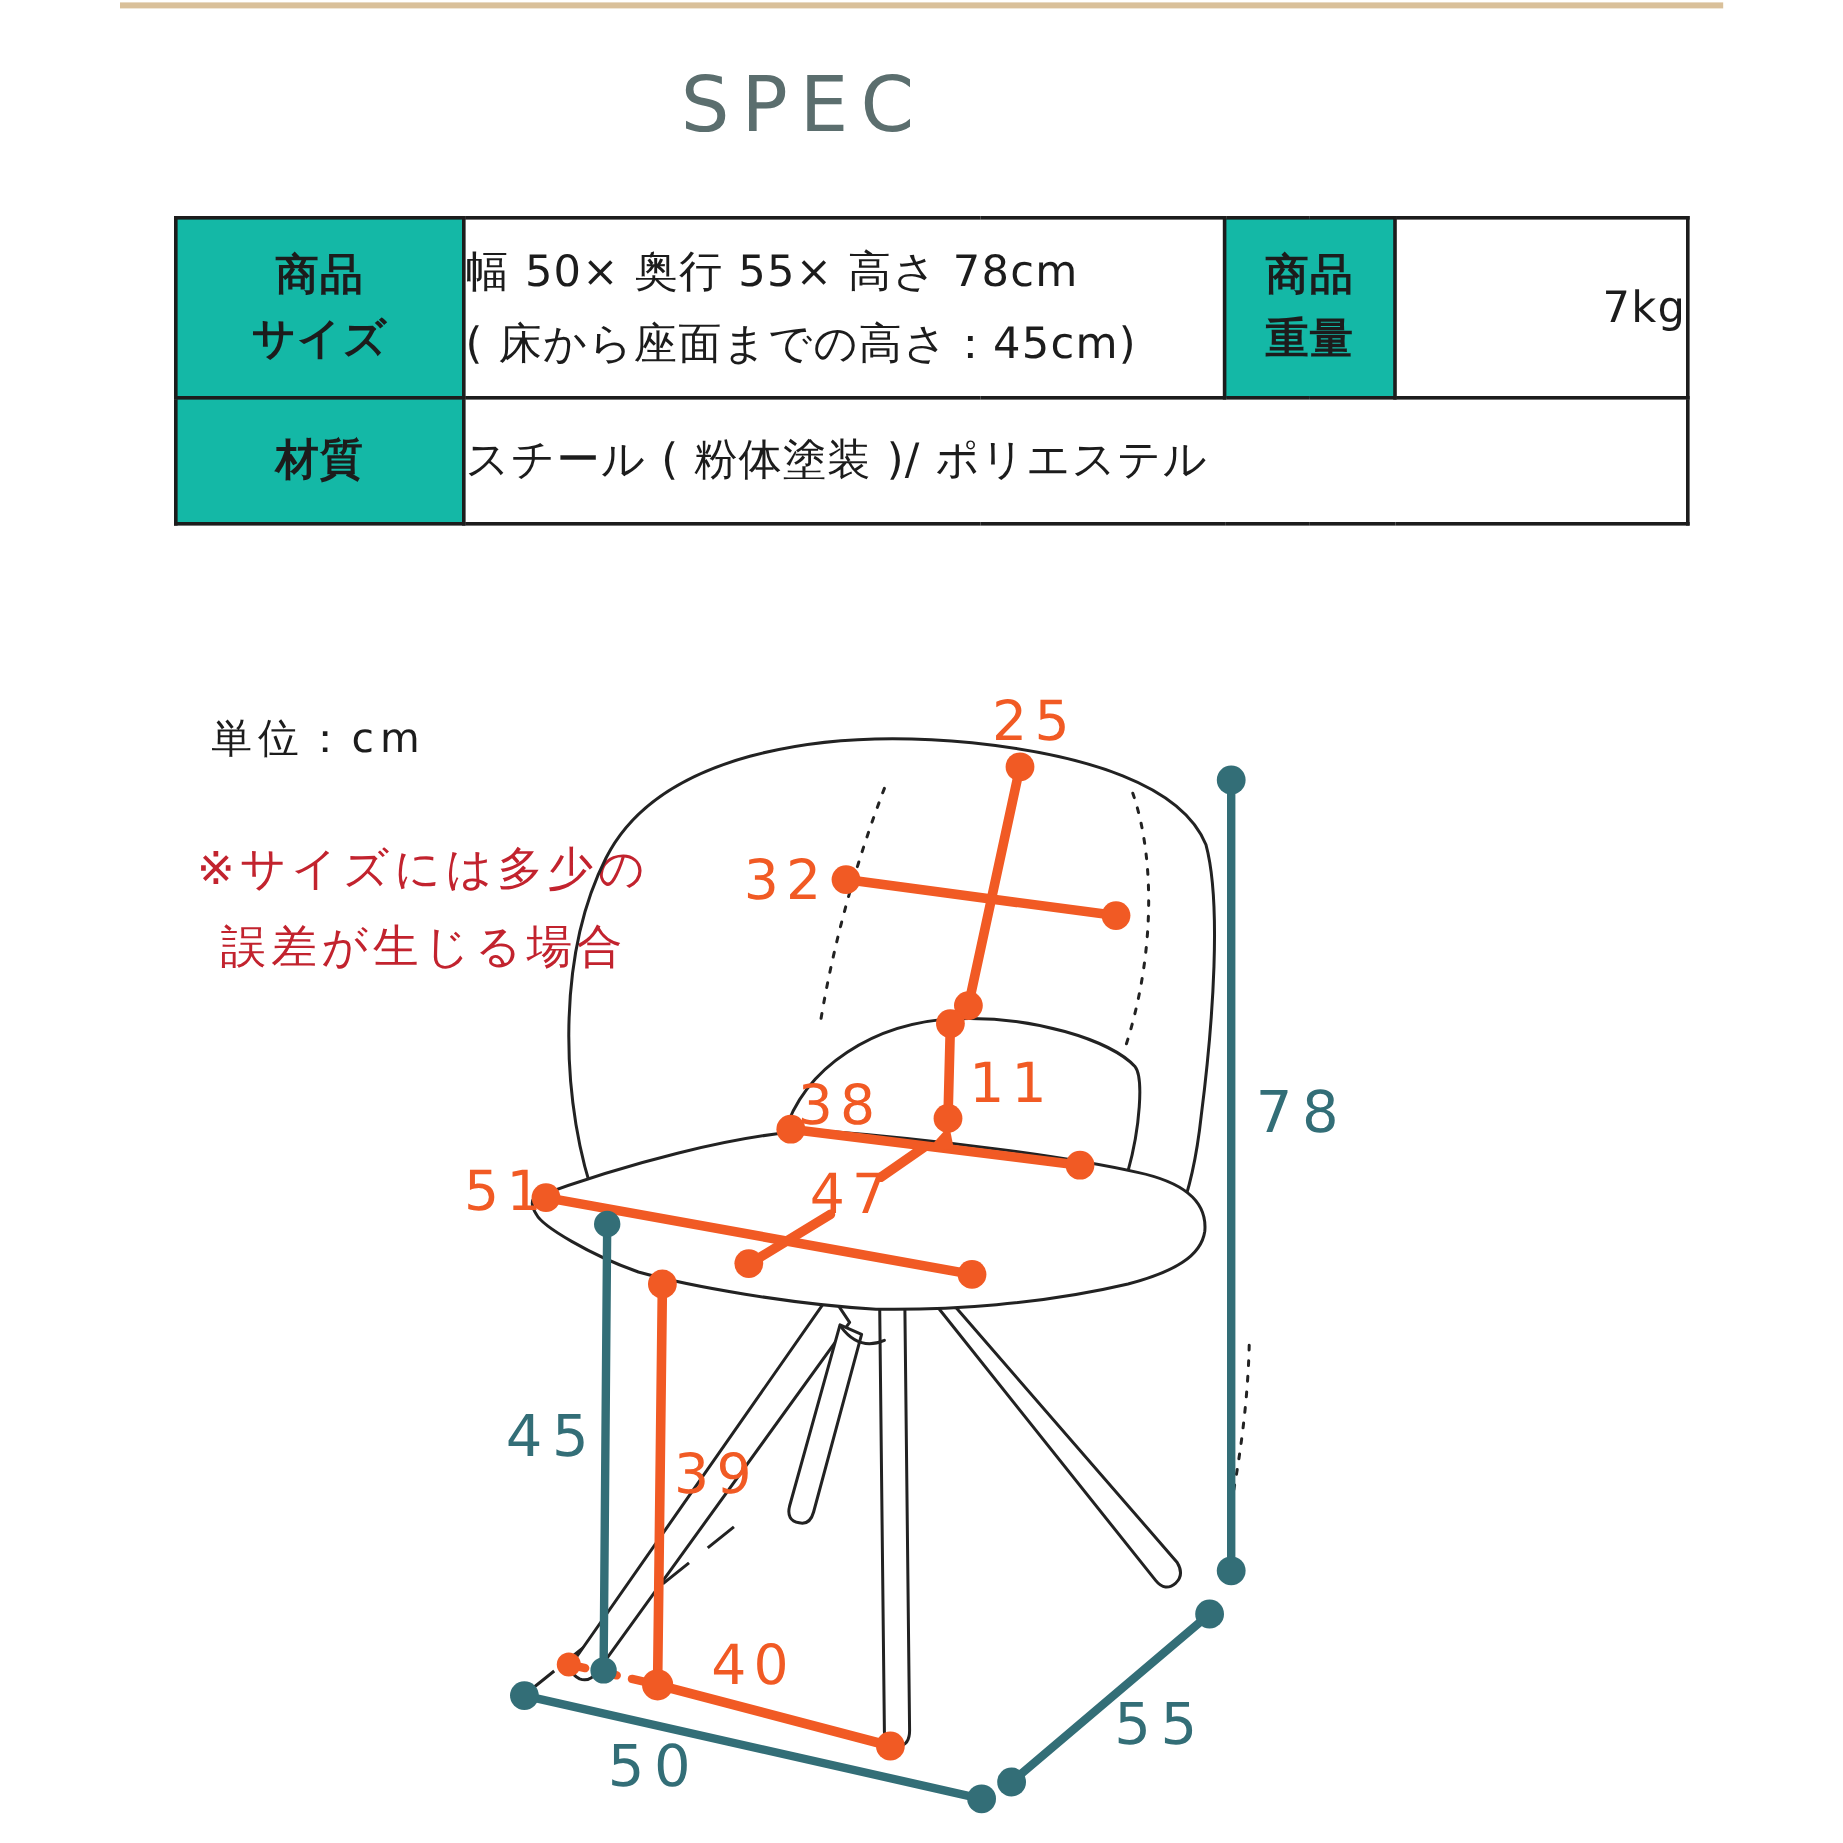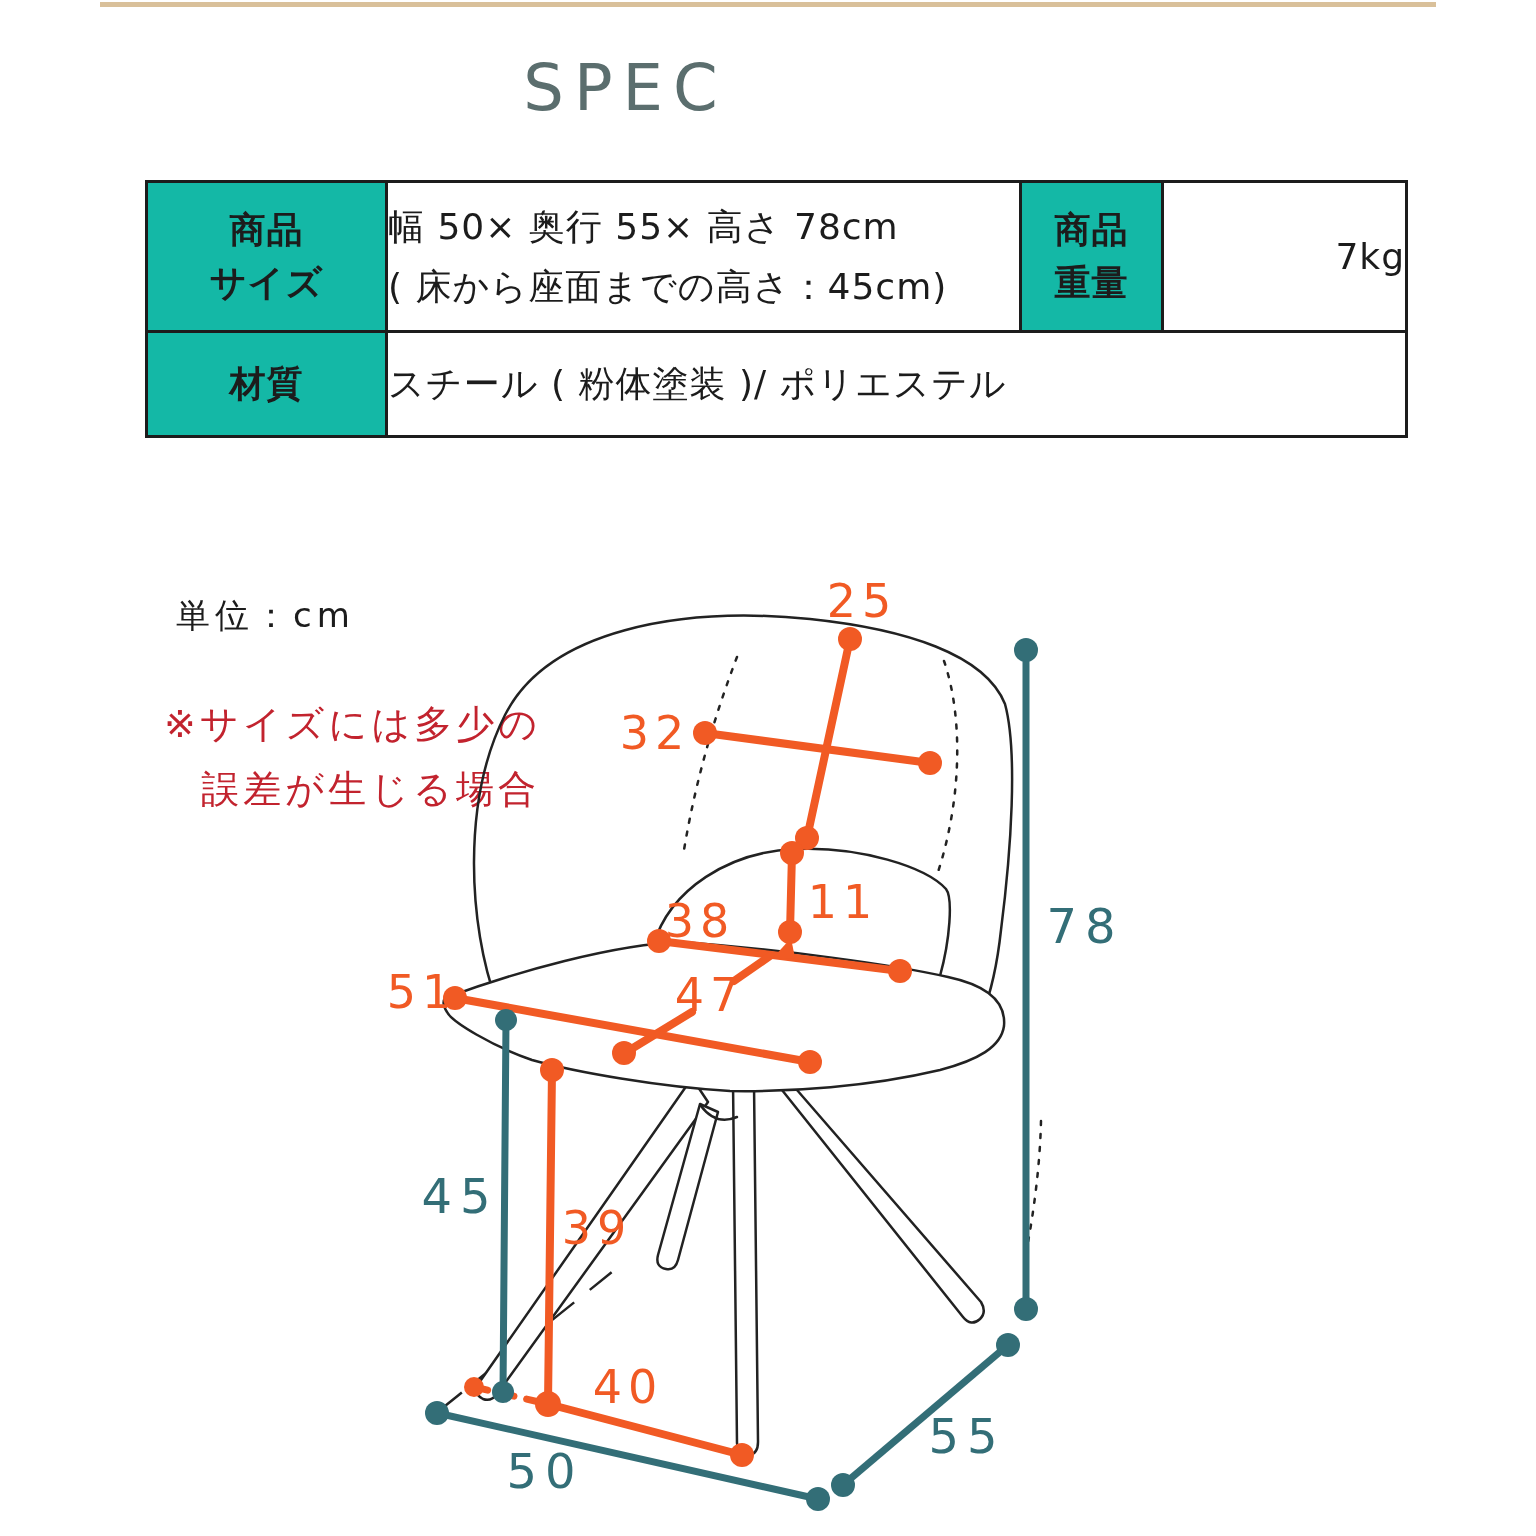--- a/index.html
+++ b/index.html
@@ -1,36 +1,36 @@
 <!DOCTYPE html>
 <html lang="ja"><head>
 <meta charset="utf-8">
 <style>
   html,body{margin:0;padding:0;background:#ffffff;}
   .page{position:relative;width:1536px;height:1536px;background:#ffffff;overflow:hidden;
         font-family:"DejaVu Sans","Liberation Sans",sans-serif;color:#1c1c1c;}
   .top-rule{position:absolute;left:100px;top:2px;width:1336px;height:5px;background:#d9c09a;}
   .title{position:absolute;left:0;top:56px;width:1251px;text-align:center;
-         font-size:64px;font-weight:500;letter-spacing:10px;color:#5b6e6e;line-height:1;}
+         font-size:64px;font-weight:500;letter-spacing:10px;color:#5b6e6e;line-height:1;padding-left:44px;}
   
   table.spec{position:absolute;left:145px;top:180px;width:1260px;border-collapse:collapse;
              table-layout:fixed;}
   table.spec td{border:3px solid #1c1c1c;box-sizing:border-box;vertical-align:middle;
                 font-size:36px;letter-spacing:1px;padding:0;}
   td.hd{background:#14b8a6;text-align:center;font-weight:bold;font-size:38px;letter-spacing:3px;line-height:1.45;}
   td.val{text-align:left;padding-left:26px;line-height:1.65;}
   td.num{text-align:right;font-size:38px;letter-spacing:5px;}
   tr.r1 td{height:150px;}
   tr.r2 td{height:105px;}
   tr.r3 td{height:105px;}
   
   .unit-note{position:absolute;left:176px;top:593px;font-size:34px;font-weight:400;letter-spacing:5px;}
   .size-note{position:absolute;left:164px;top:692px;font-size:38px;font-weight:500;
              line-height:65px;letter-spacing:4px;color:#c2232e;}
-  .size-note .ind{margin-left:36px;text-align:center;}
+  .size-note .ind{margin-left:20px;}
   
   svg.diagram{position:absolute;left:0;top:0;}
   .chair{stroke:#222222;stroke-width:2.5;fill:none;stroke-linecap:round;stroke-linejoin:round;}
   .chair-fill{stroke:#222222;stroke-width:2.5;fill:#ffffff;stroke-linejoin:round;}
   .seam{stroke:#222222;stroke-width:2.5;fill:none;stroke-dasharray:4 9;stroke-linecap:round;}
   .hidden-edge{stroke:#222222;stroke-width:2.5;fill:none;stroke-dasharray:28 20;}
   .dlo{stroke:#f15a24;stroke-width:8;stroke-linecap:round;}
   .dlo-dash{stroke:#f15a24;stroke-width:7;stroke-linecap:round;stroke-dasharray:14 13;}
   .dlt{stroke:#336e77;stroke-width:7;stroke-linecap:round;}
   .doto{fill:#f15a24;}

